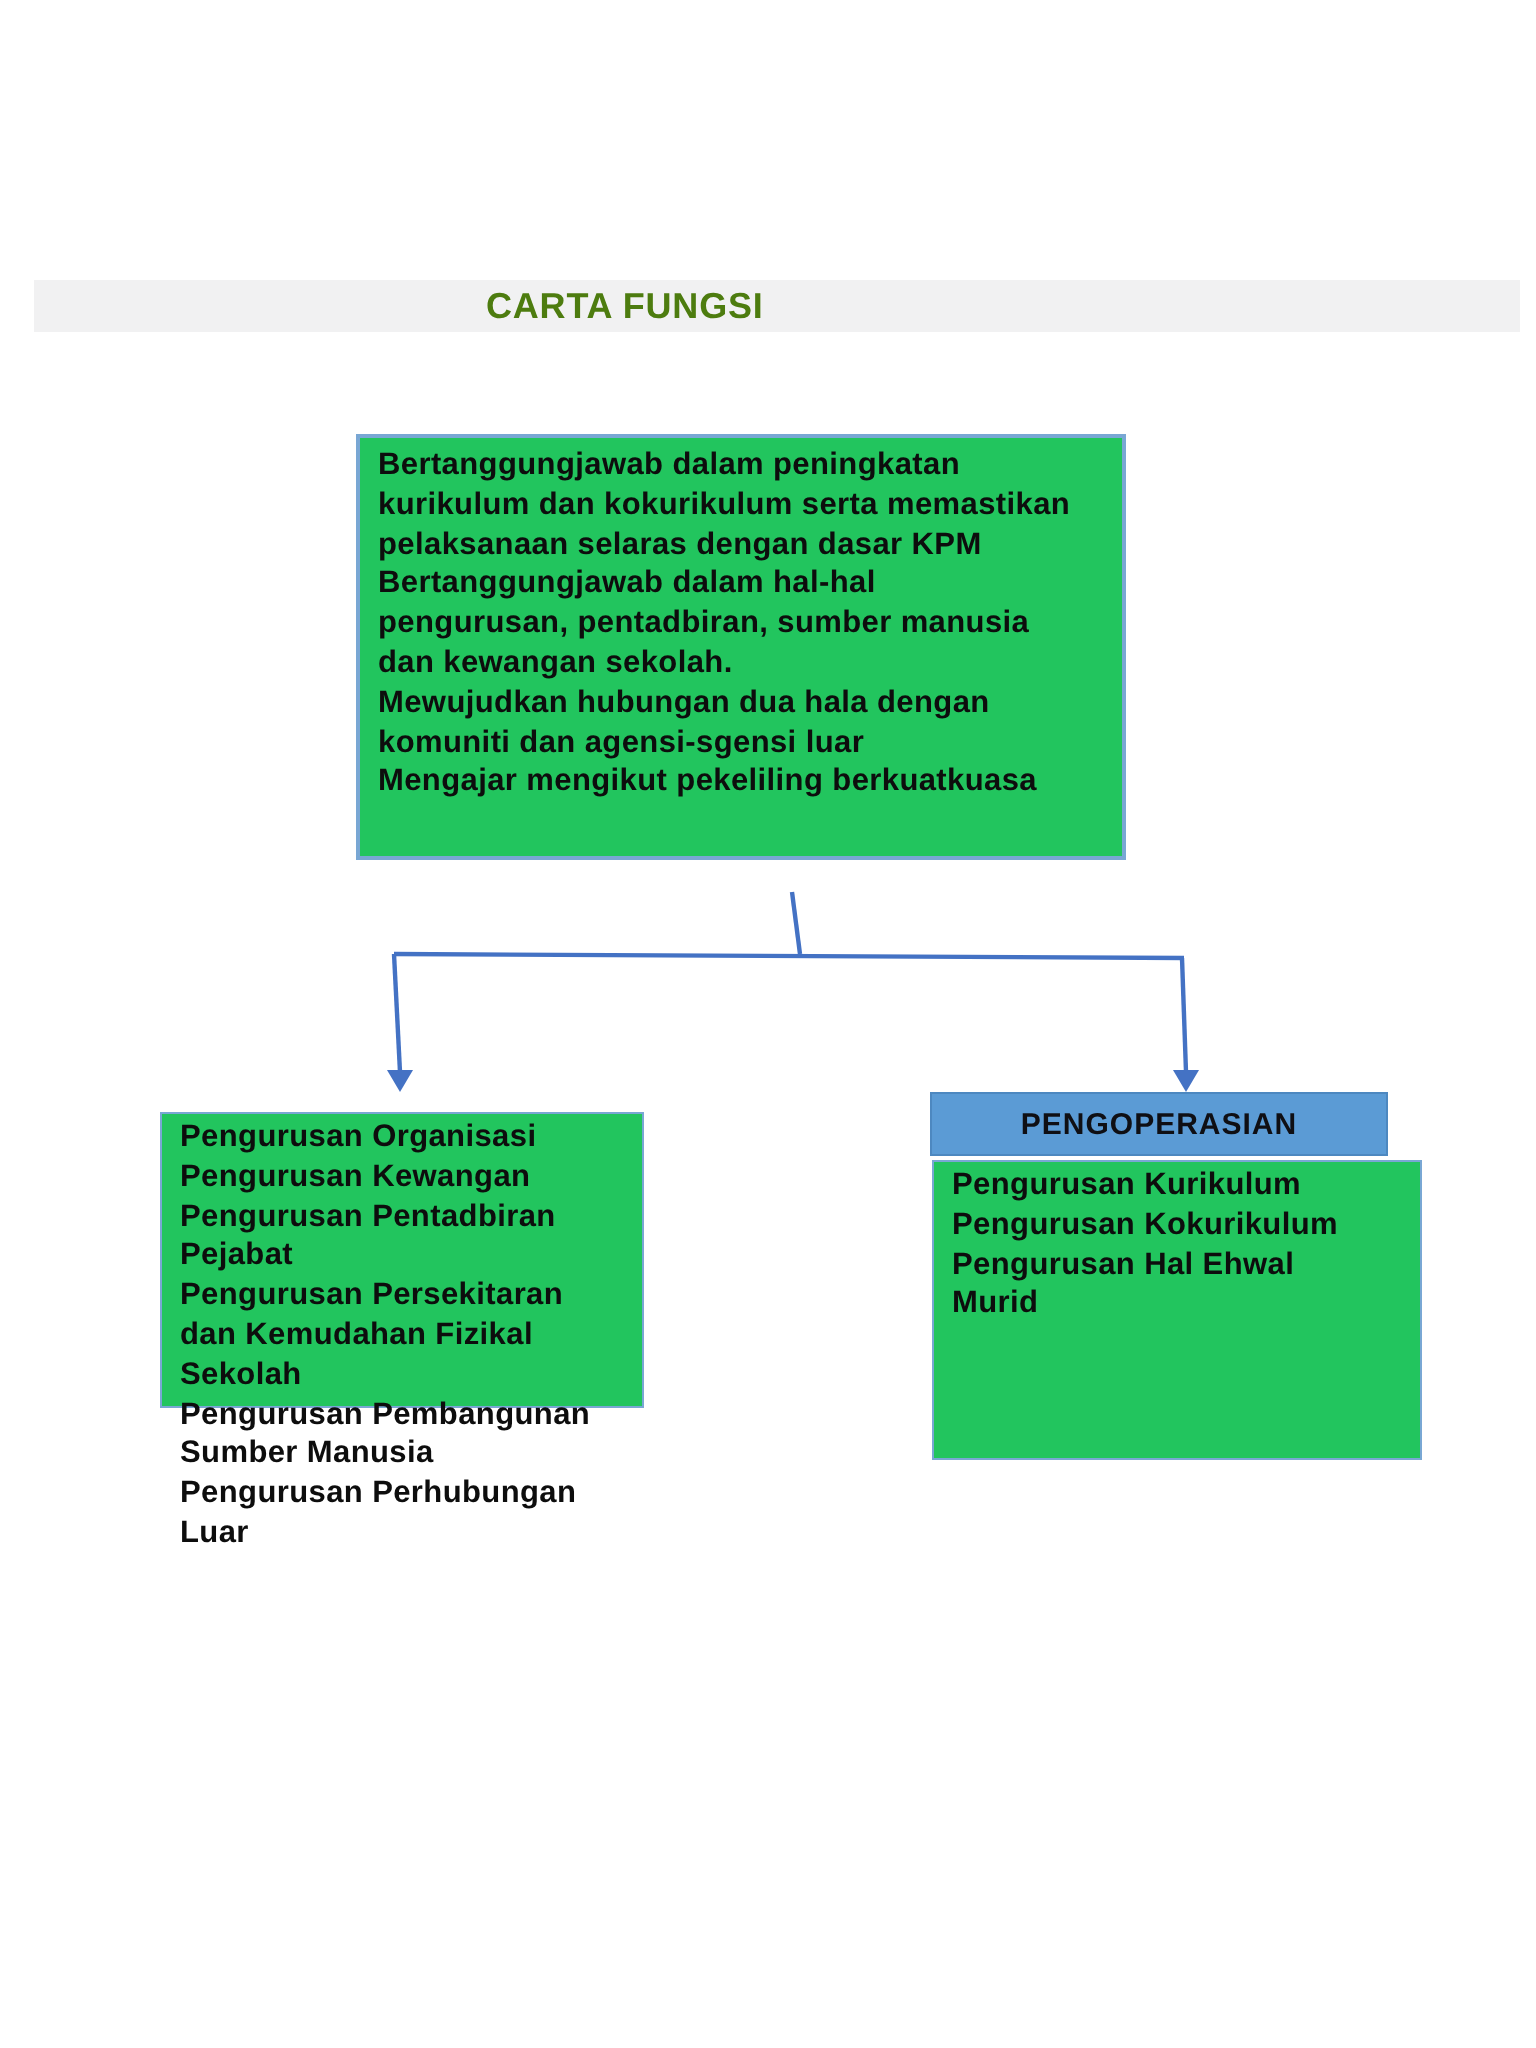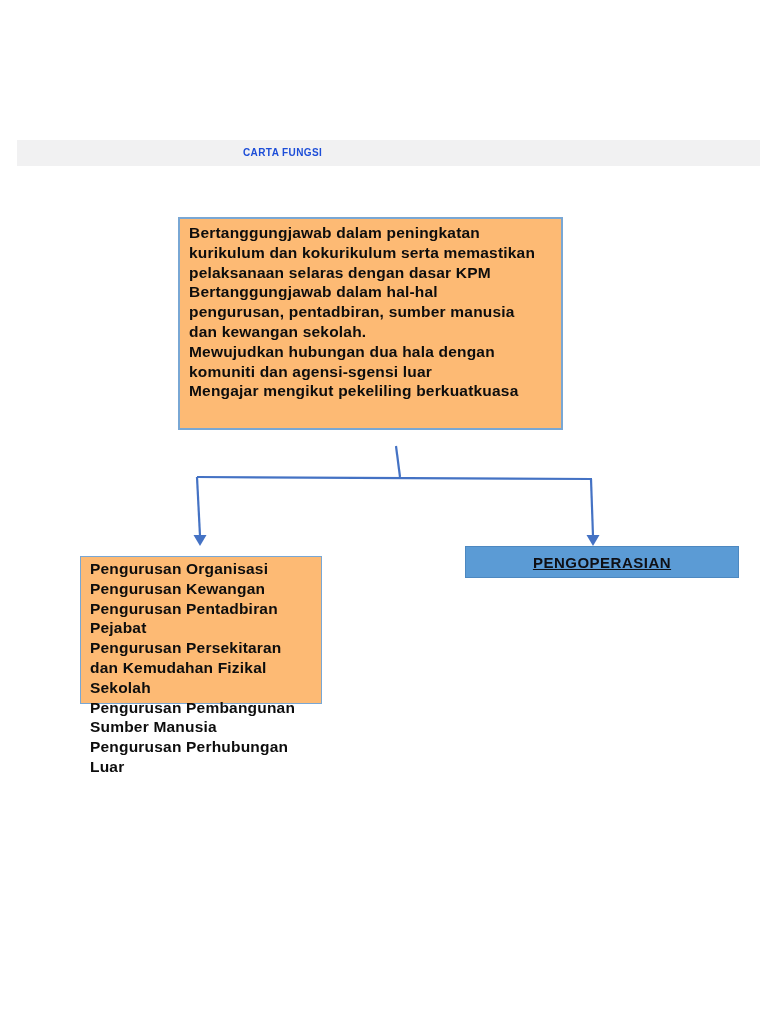--- a/index.html
+++ b/index.html
@@ -22,58 +22,58 @@
     top: 140px;
     width: 743px;
     height: 26px;
     background: #f1f1f2;
   }
   .title-band .title {
     position: absolute;
     left: 226px;
     top: 0;
     line-height: 26px;
-    font-size: 10px;
+    font-size: 18px;
     font-weight: 700;
     letter-spacing: 0.4px;
-    color: #1d4ed8;
+    color: #4d7c0f;
     white-space: nowrap;
   }
   .node-header {
     position: absolute;
     background: #5b9bd5;
     border: 1px solid #4d88c0;
     box-sizing: border-box;
     display: flex;
     align-items: center;
     justify-content: center;
     font-size: 15px;
     font-weight: 700;
     letter-spacing: 0.5px;
     color: #0f0f14;
     text-align: center;
   }
   .node-body {
     position: absolute;
-    background: #fdba74;
+    background: #22c55e;
     border: 2px solid #79a7d4;
     box-sizing: border-box;
     overflow: visible;
     font-size: 15.5px;
     font-weight: 700;
     line-height: 19.8px;
     letter-spacing: 0.2px;
     white-space: pre-line;
     color: #0d0d0d;
   }
   .root-header   { left: 178px; top: 183px; width: 385px; height: 32px; }
   .root-body     { left: 178px; top: 217px; width: 385px; height: 213px; padding: 4px 9px; }
   .left-header   { left: 79px;  top: 546px; width: 244px; height: 32px; }
   .left-body     { left: 80px;  top: 556px; width: 242px; height: 148px; padding: 2px 9px; border-width: 1.5px; }
-  .right-header  { left: 465px; top: 546px; width: 274px; height: 32px; text-decoration: underline; }
+  .right-header  { left: 465px; top: 546px; width: 229px; height: 32px; }
   .right-body    { left: 466px; top: 580px; width: 245px; height: 150px; padding: 2px 9px; border-width: 1.5px; }
   .connothers {
     position: absolute;
     left: 0; top: 0;
     width: 768px; height: 1024px;
     pointer-events: none;
   }
 </style>
 </head>
 <body>
@@ -115,14 +115,18 @@
 dan Kemudahan Fizikal
 Sekolah
 Pengurusan Pembangunan
 Sumber Manusia
 Pengurusan Perhubungan
 Luar</div>
 
   <div class="node-header right-header">
     <span>PENGOPERASIAN</span>
   </div>
+  <div class="node-body right-body">Pengurusan Kurikulum
+Pengurusan Kokurikulum
+Pengurusan Hal Ehwal
+Murid</div>
 
 </div>
 
 </body></html>

